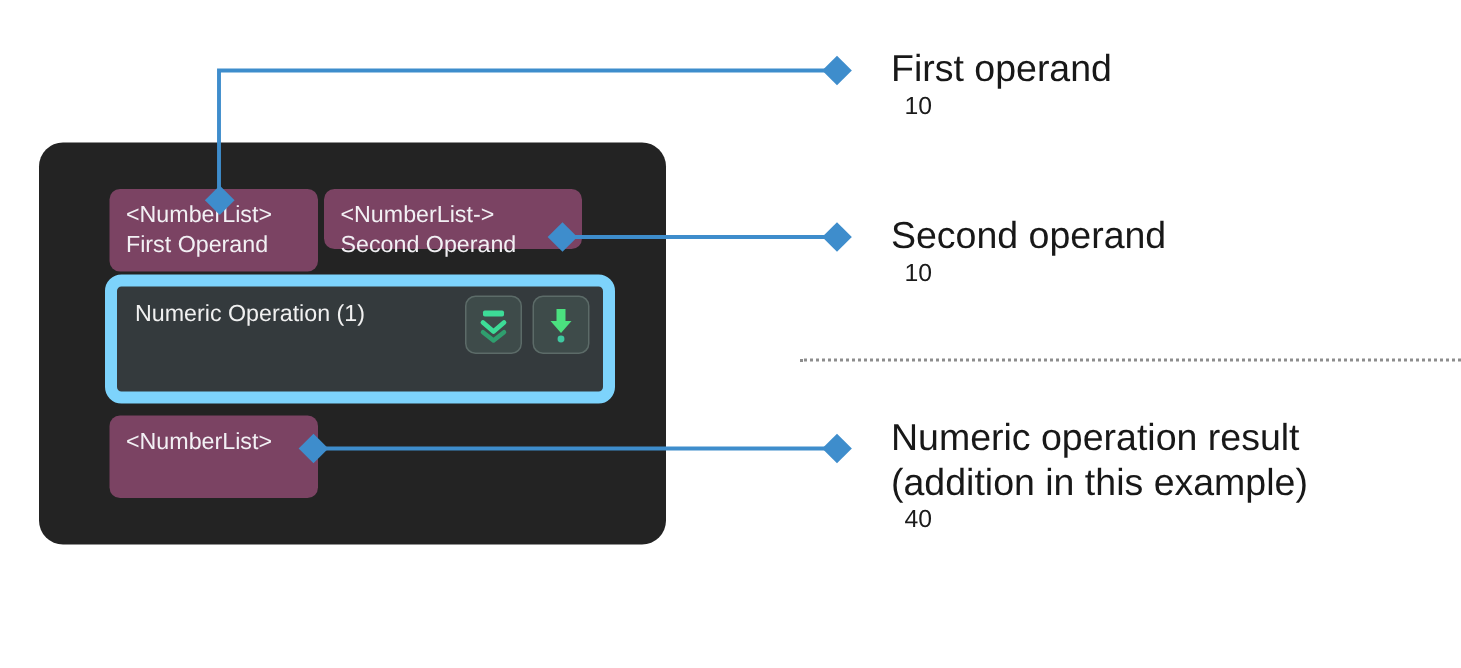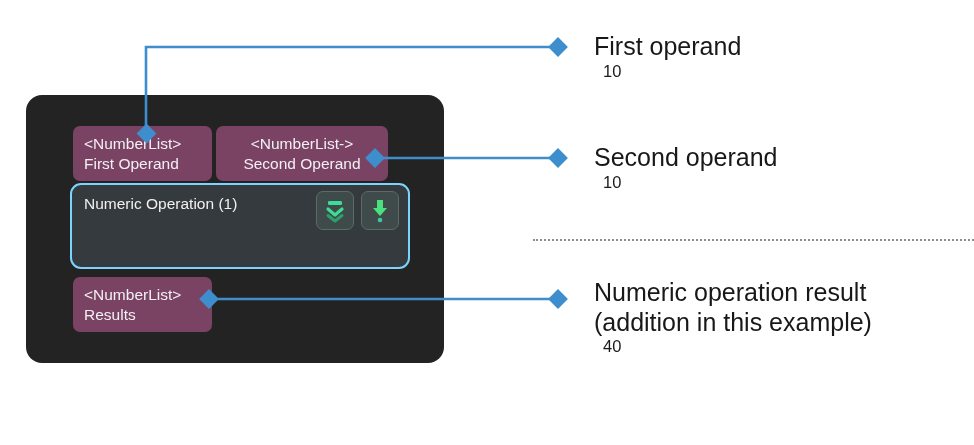--- a/index.html
+++ b/index.html
@@ -45,39 +45,38 @@
   #node-first-operand {
     left: 47px;
     top: 31px;
     width: 139px;
     height: 55px;
   }
   #node-second-operand {
     left: 190px;
     top: 31px;
     width: 172px;
-    height: 55px;
-    text-align: center;
+    height: 40px;
   }
   #node-results {
     left: 47px;
     top: 182px;
     width: 139px;
     height: 55px;
   }
 
   
   #operation-box {
     position: absolute;
     left: 44px;
     top: 88px;
     width: 340px;
     height: 86px;
     background: #343a3d;
-    border: 2px solid #7dd3fc;
+    border: 8px solid #7dd3fc;
     border-radius: 11px;
     box-sizing: border-box;
   }
   #operation-title {
     position: absolute;
     left: 12px;
     top: 10px;
     color: #f0f0f0;
     font-size: 15.5px;
     white-space: nowrap;
@@ -169,21 +168,20 @@
       <svg width="20" height="25" viewBox="0 0 20 25" aria-hidden="true">
         <rect x="7" y="2" width="6" height="9" fill="#4be07f"></rect>
         <polygon points="3,10 17,10 10,18" fill="#4be07f"></polygon>
         <circle cx="10" cy="22" r="2.3" fill="#3fc8a0"></circle>
       </svg>
     </div>
   </div>
 
   <div class="node" id="node-results">
     <span class="node-type">&lt;NumberList&gt;</span>
-    <span class="node-name">Results</span>
   </div>
 </div>
 
 <svg id="connectors">
   <g stroke="#3e8dcc" stroke-width="2.6" fill="none">
 
     <polyline points="146,140 146,47 551,47"></polyline>
 
     <line x1="375" y1="158" x2="551" y2="158"></line>
 

